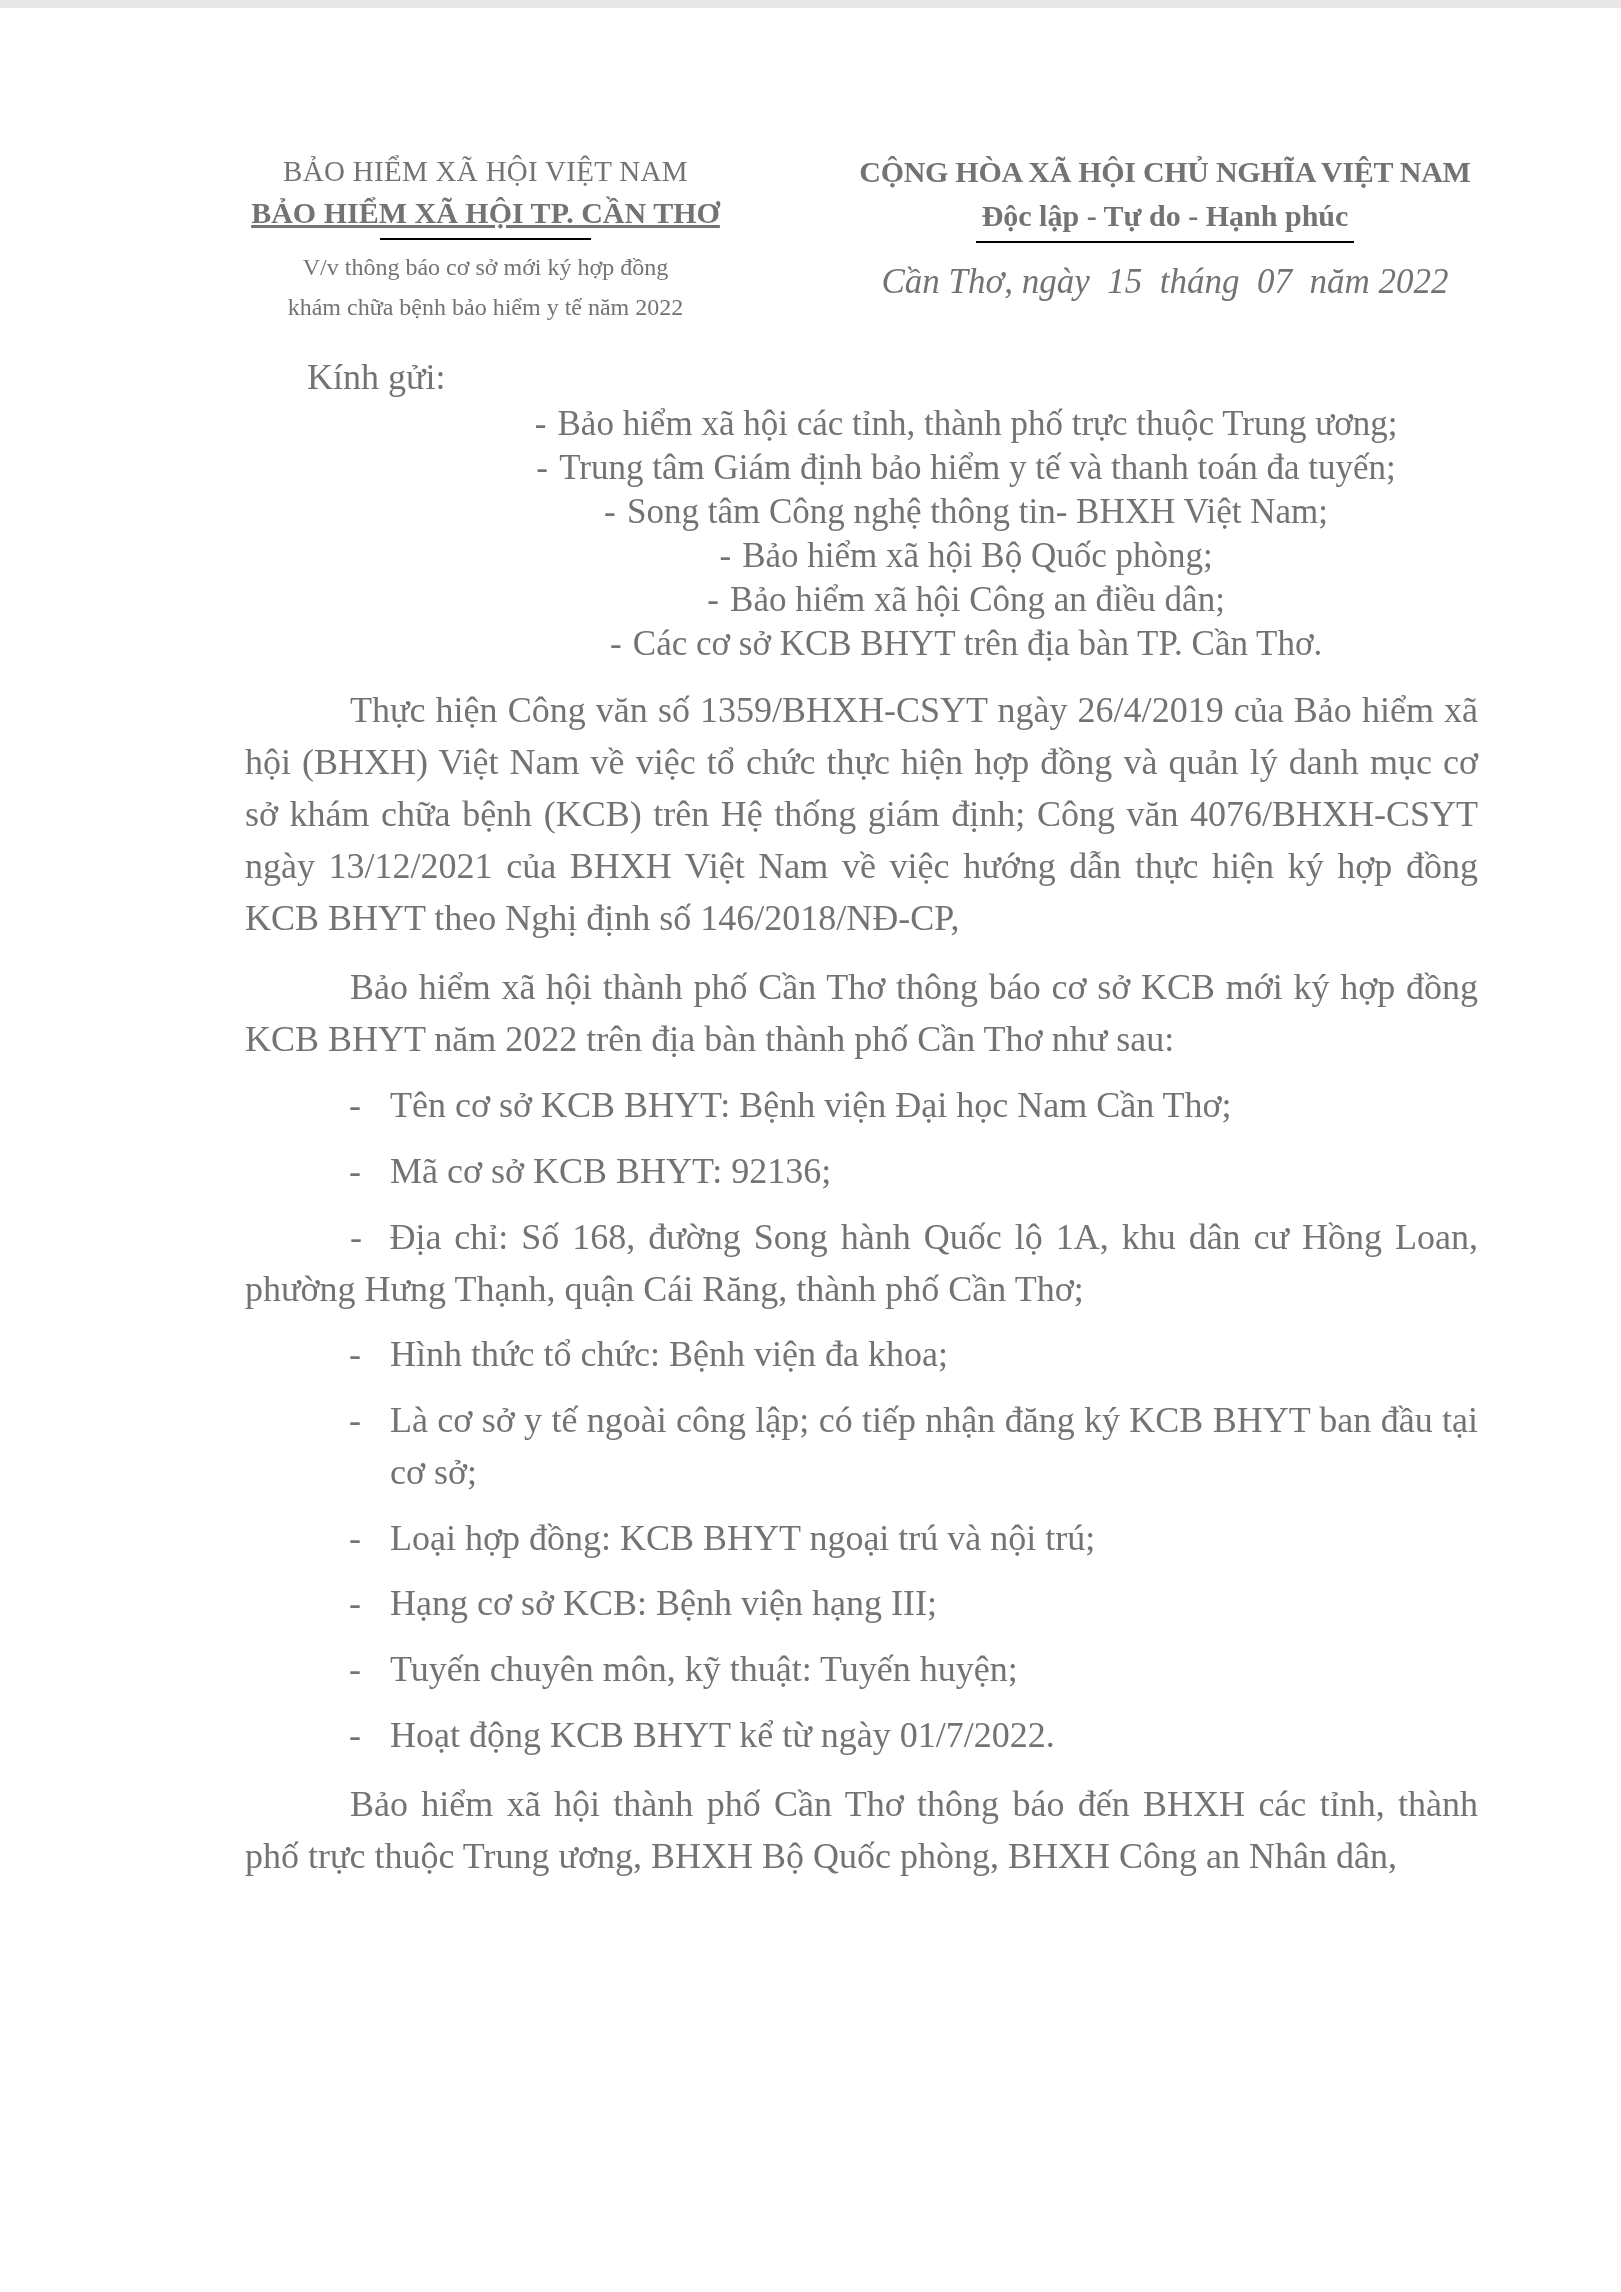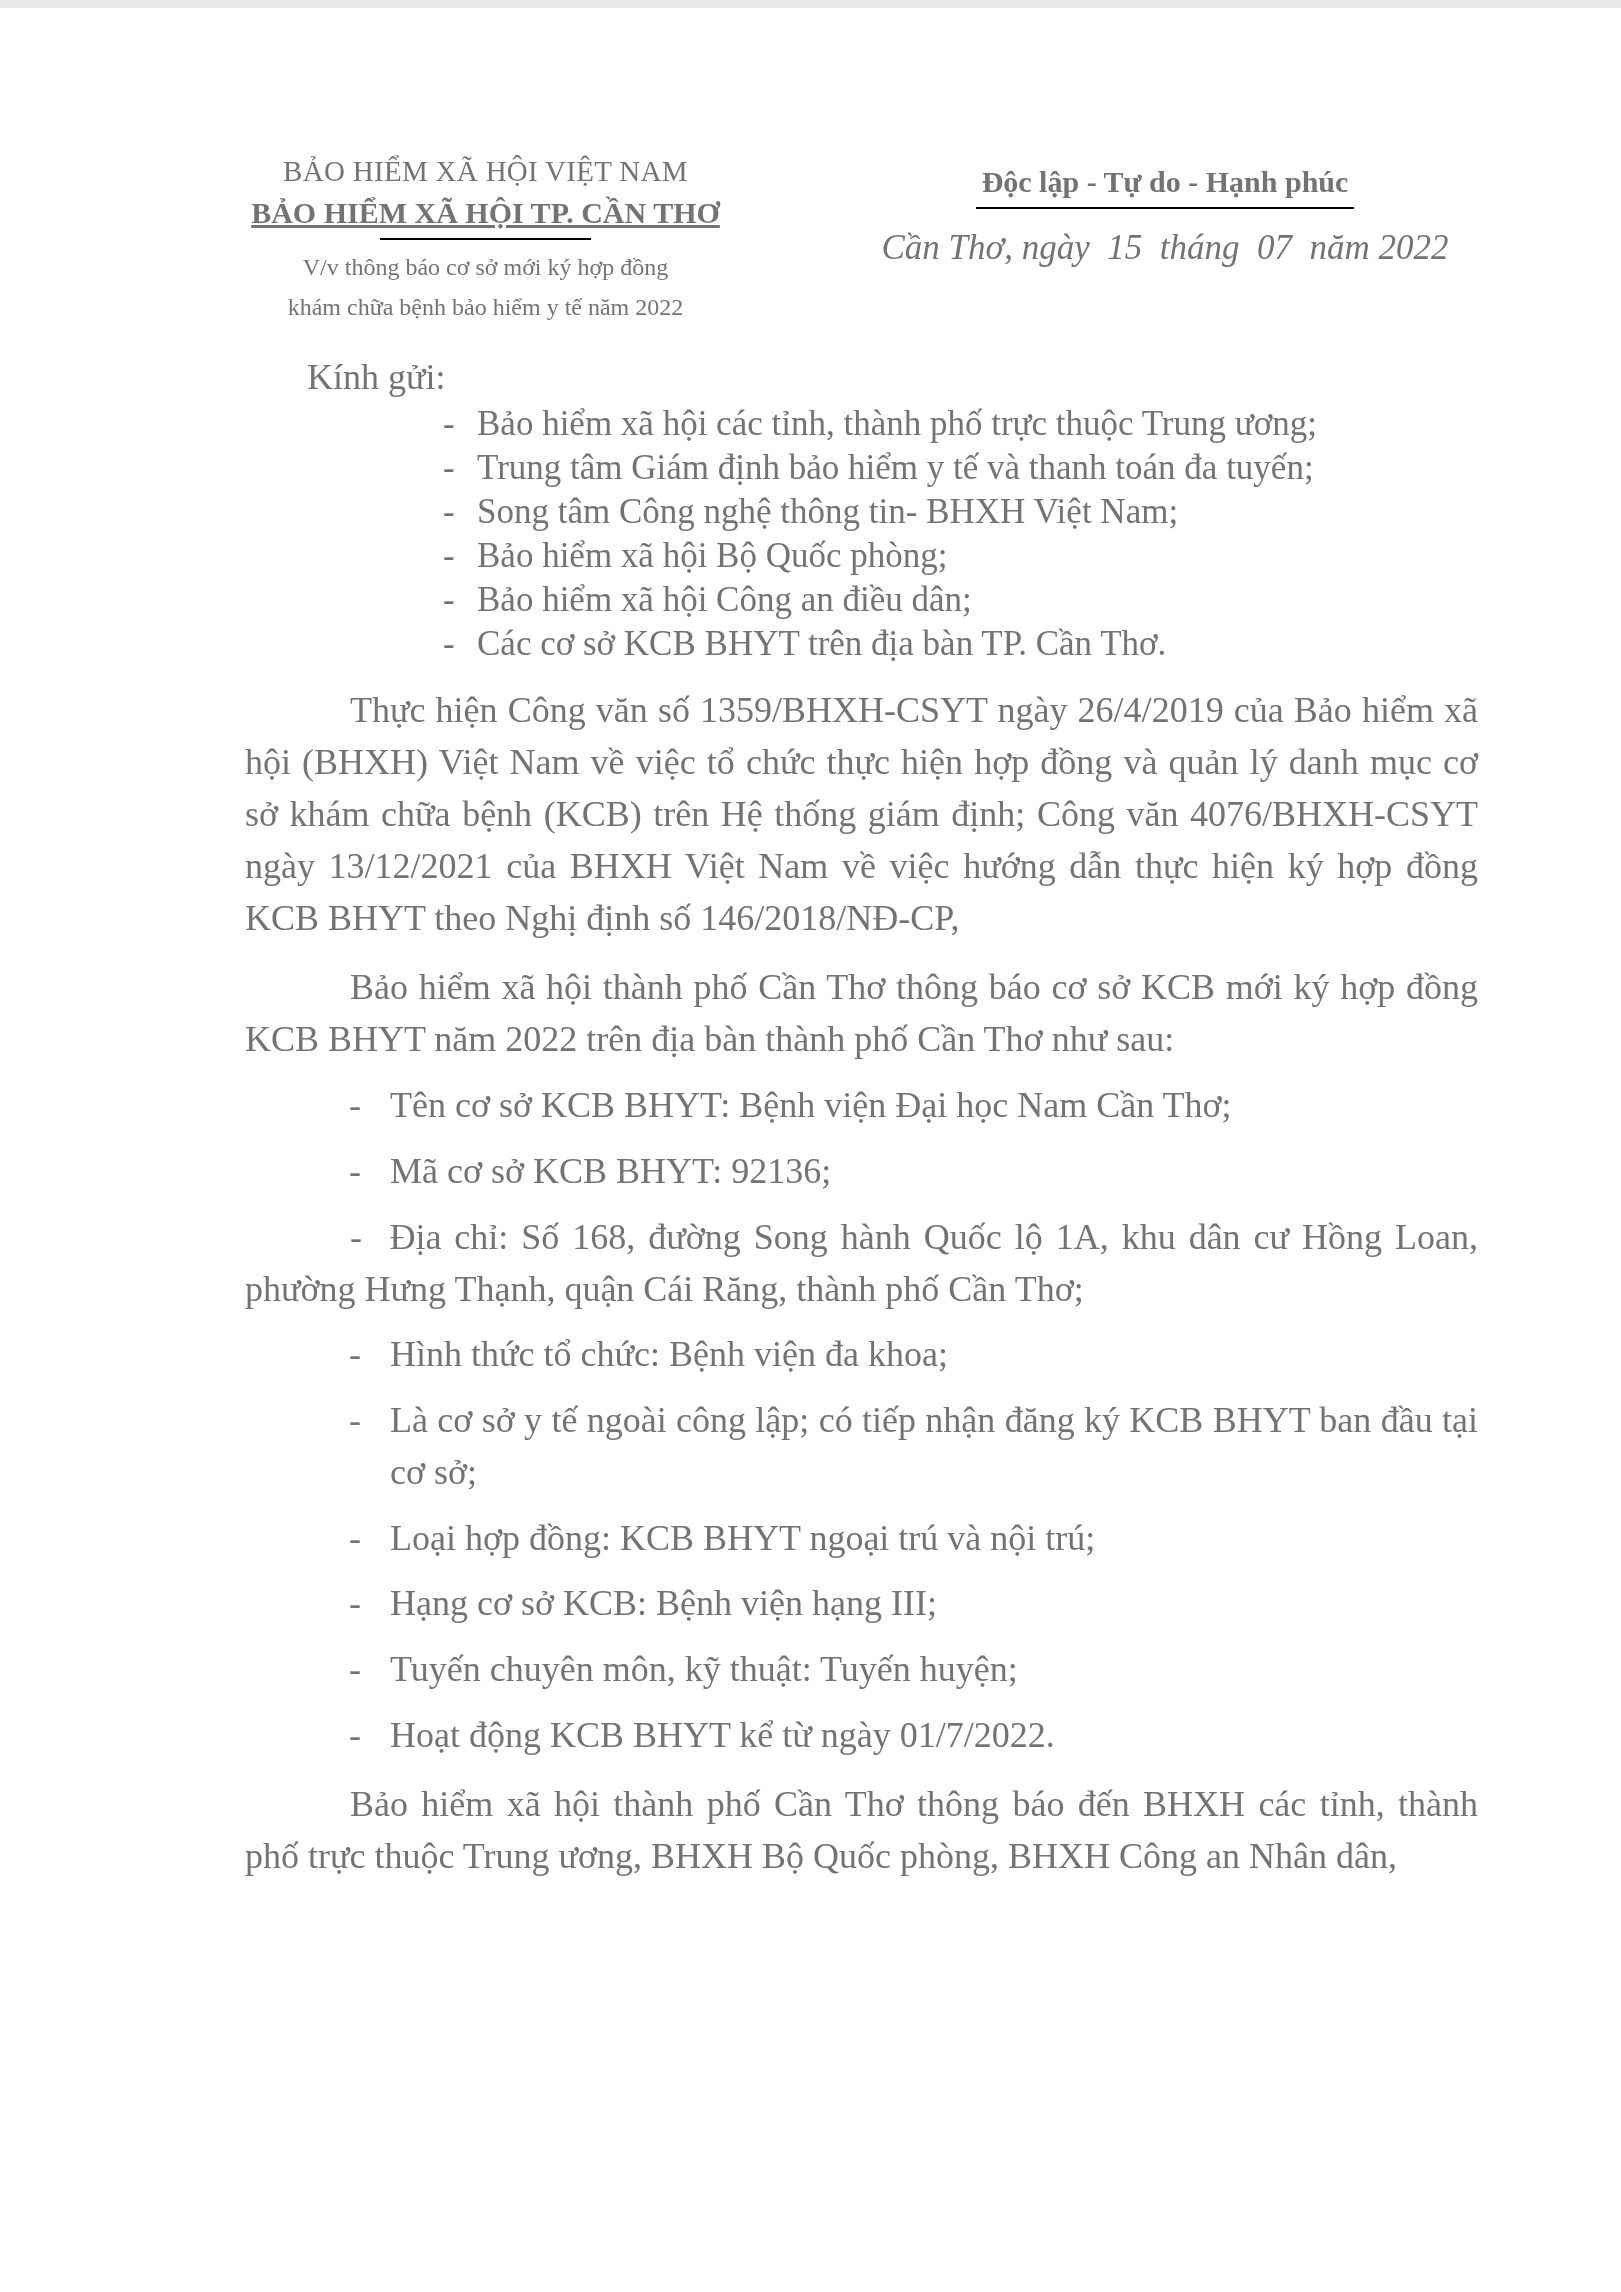--- a/index.html
+++ b/index.html
@@ -28,21 +28,21 @@
   .subject{font-size:24px;line-height:40px;margin-top:7.8px;}
   .motto1{font-size:30px;font-weight:bold;letter-spacing:-0.3px;white-space:nowrap;}
   .motto2-wrap{margin-top:9.8px;}
   .motto2{display:inline-block;font-size:30px;font-weight:bold;
           border-bottom:2.9px solid #000;padding:0 5.9px 7.8px;white-space:nowrap;}
   .place-date{font-size:35px;font-style:italic;margin-top:19.6px;white-space:pre;}
   
   .body{margin:0 143px 0 245px;}
   .salutation{font-size:36px;margin-top:29px;padding-left:62px;}
   .recipients{margin-top:3.9px;padding-left:198px;font-size:35px;line-height:44px;}
-  .recipient{white-space:nowrap;}
+  .recipient{white-space:nowrap;text-align:center;}
   .r-dash{display:inline-block;width:34px;}
   .para{font-size:36px;line-height:52px;text-align:justify;
         text-indent:105px;margin:17.6px 0 0;}
   .para.first{margin-top:45px;}
   .details{margin-top:0;}
   .detail-item{position:relative;font-size:36px;line-height:52px;
                text-align:justify;margin-top:13.7px;padding-left:145px;}
   .detail-item .d-dash{position:absolute;left:104px;top:0;}
   .detail-item.flat{padding-left:0;text-indent:105px;}
   .detail-item.flat .d-dash{position:static;}
@@ -59,20 +59,21 @@
     <div class="hdr-left">
       <div class="org-parent">BẢO HIỂM XÃ HỘI VIỆT NAM</div>
       <div class="org-name">BẢO HIỂM XÃ HỘI TP. CẦN THƠ</div>
       <div class="rule-left"></div>
       <div class="subject">
         <div>V/v thông báo cơ sở mới ký hợp đồng</div>
         <div>khám chữa bệnh bảo hiểm y tế năm 2022</div>
       </div>
     </div>
     <div class="hdr-right">
+      <div class="motto1">CỘNG HÒA XÃ HỘI CHỦ NGHĨA VIỆT NAM</div>
       <div class="motto2-wrap">
         <span class="motto2">Độc lập - Tự do - Hạnh phúc</span>
       </div>
       <div class="place-date">Cần Thơ, ngày  15  tháng  07  năm 2022</div>
     </div>
   </div>
 
   <div class="body">
 
     <div class="salutation">Kính gửi:</div>

